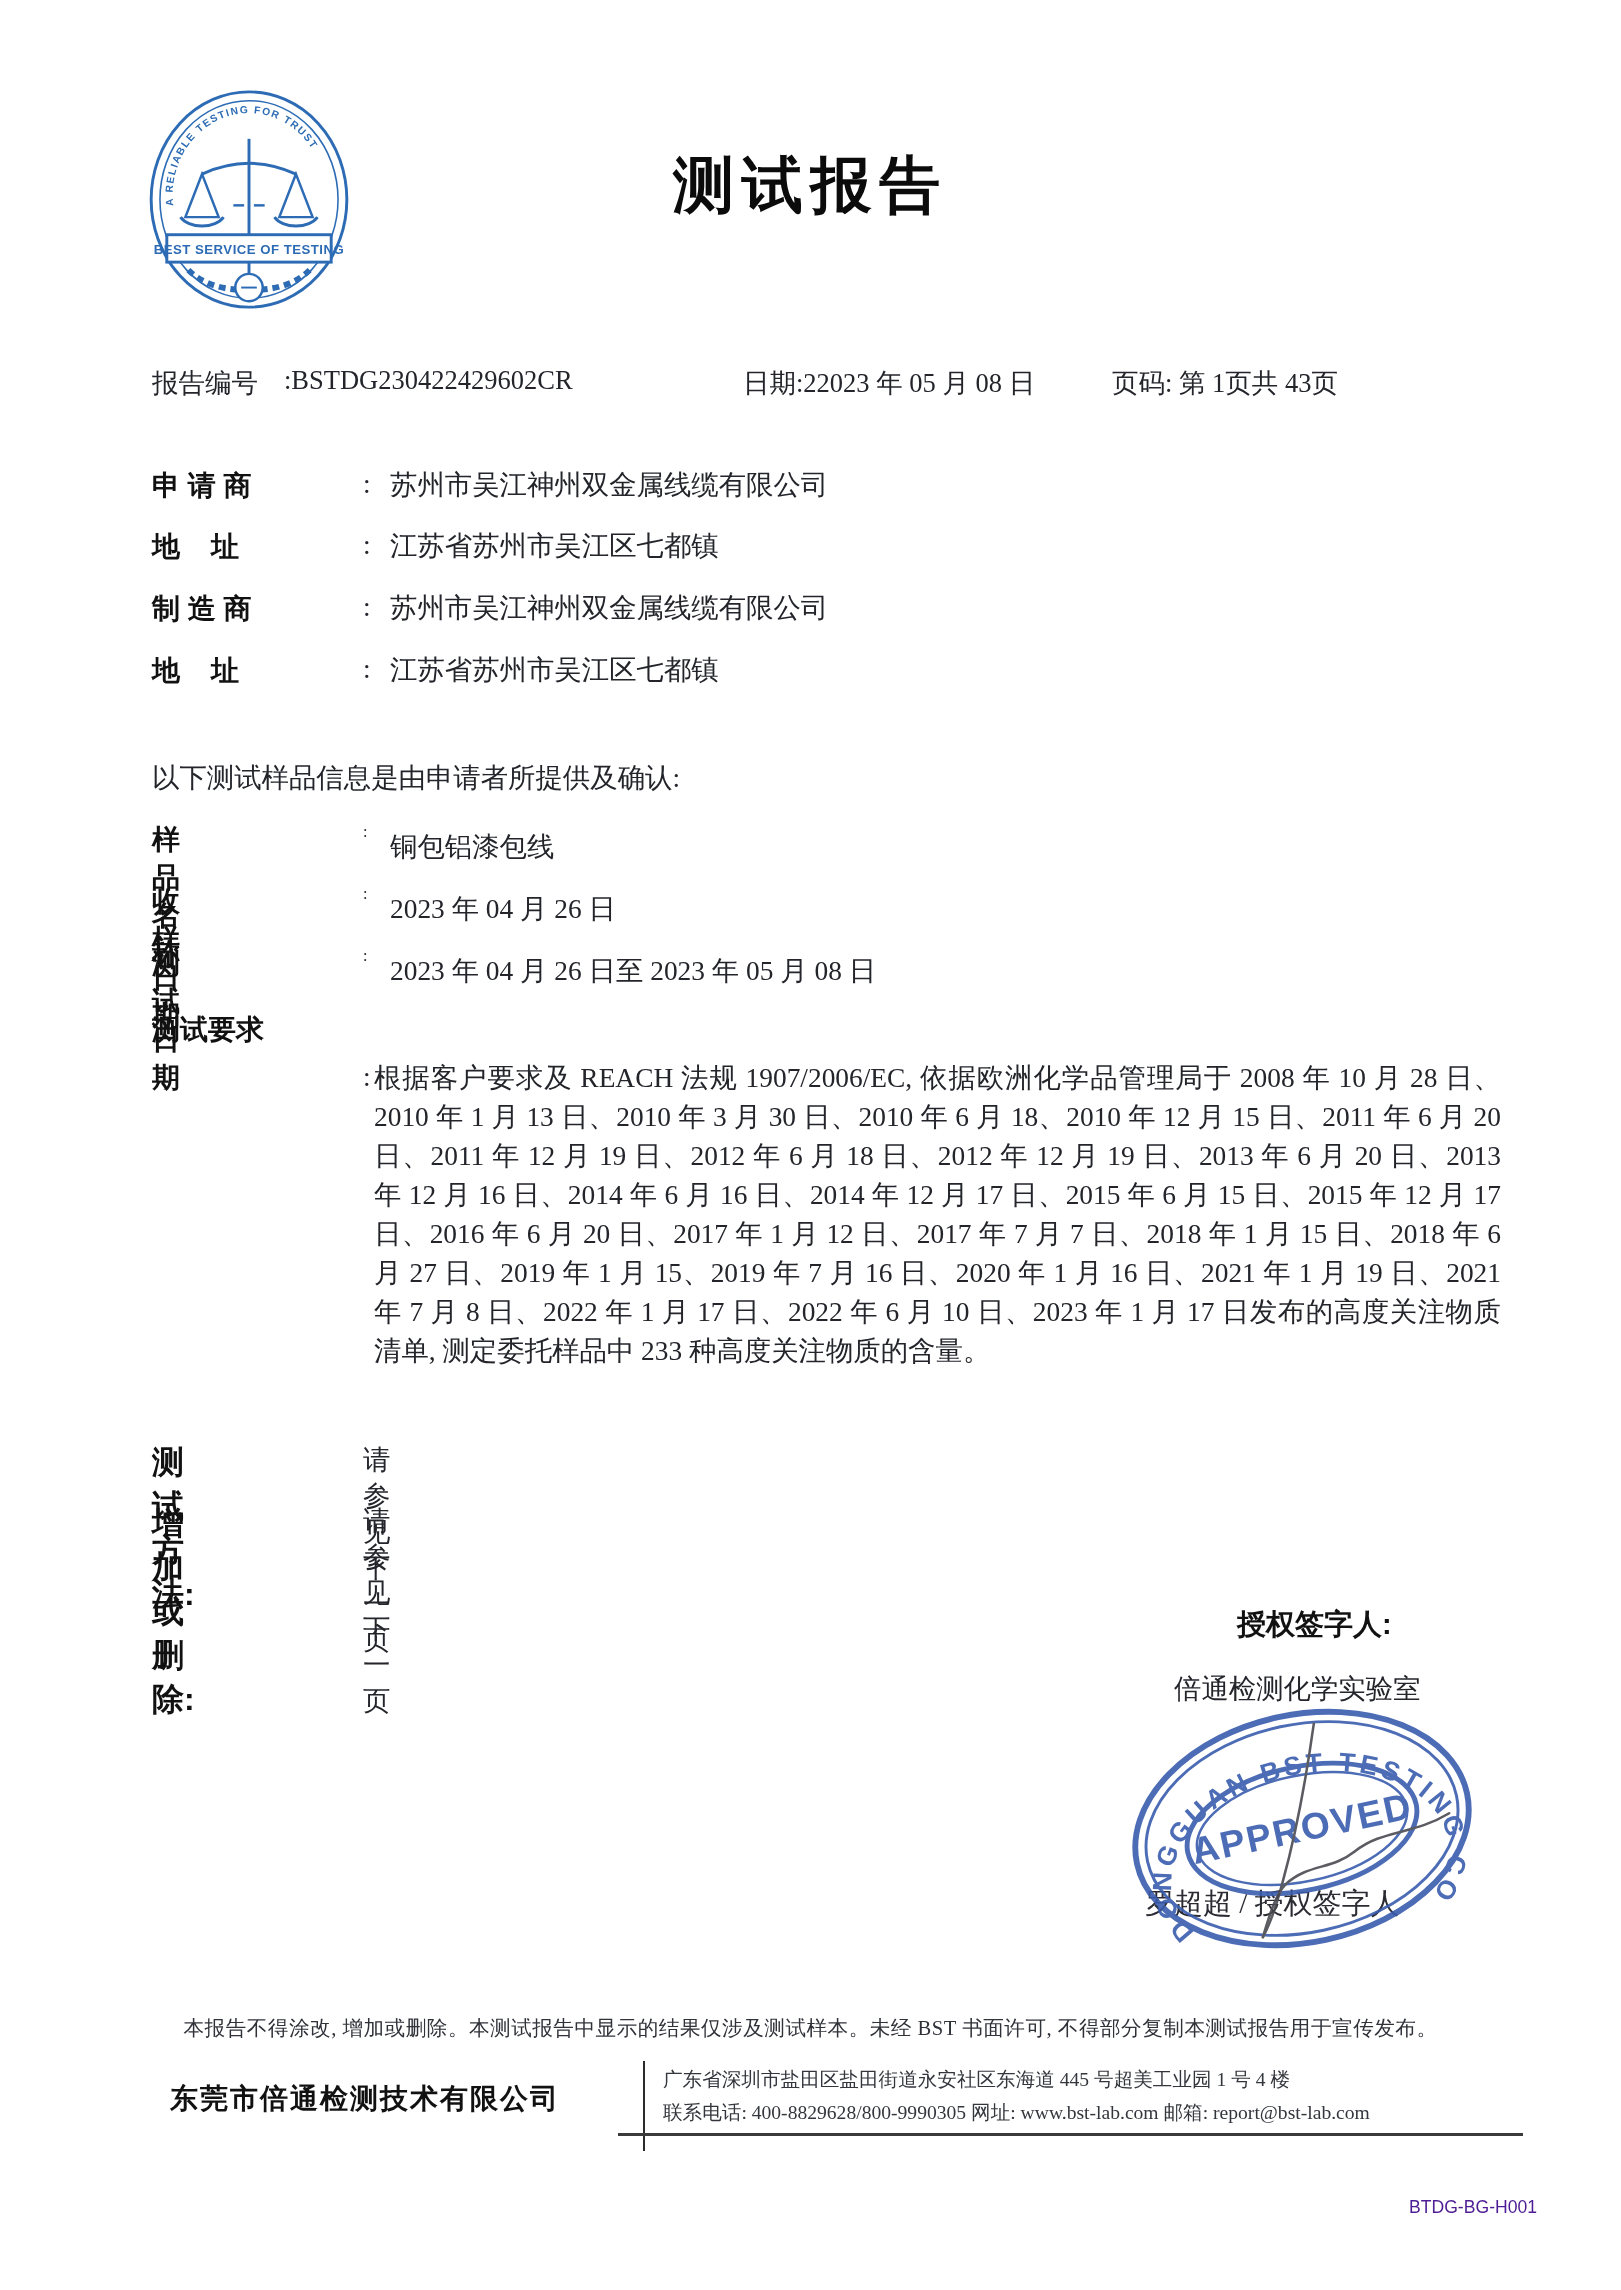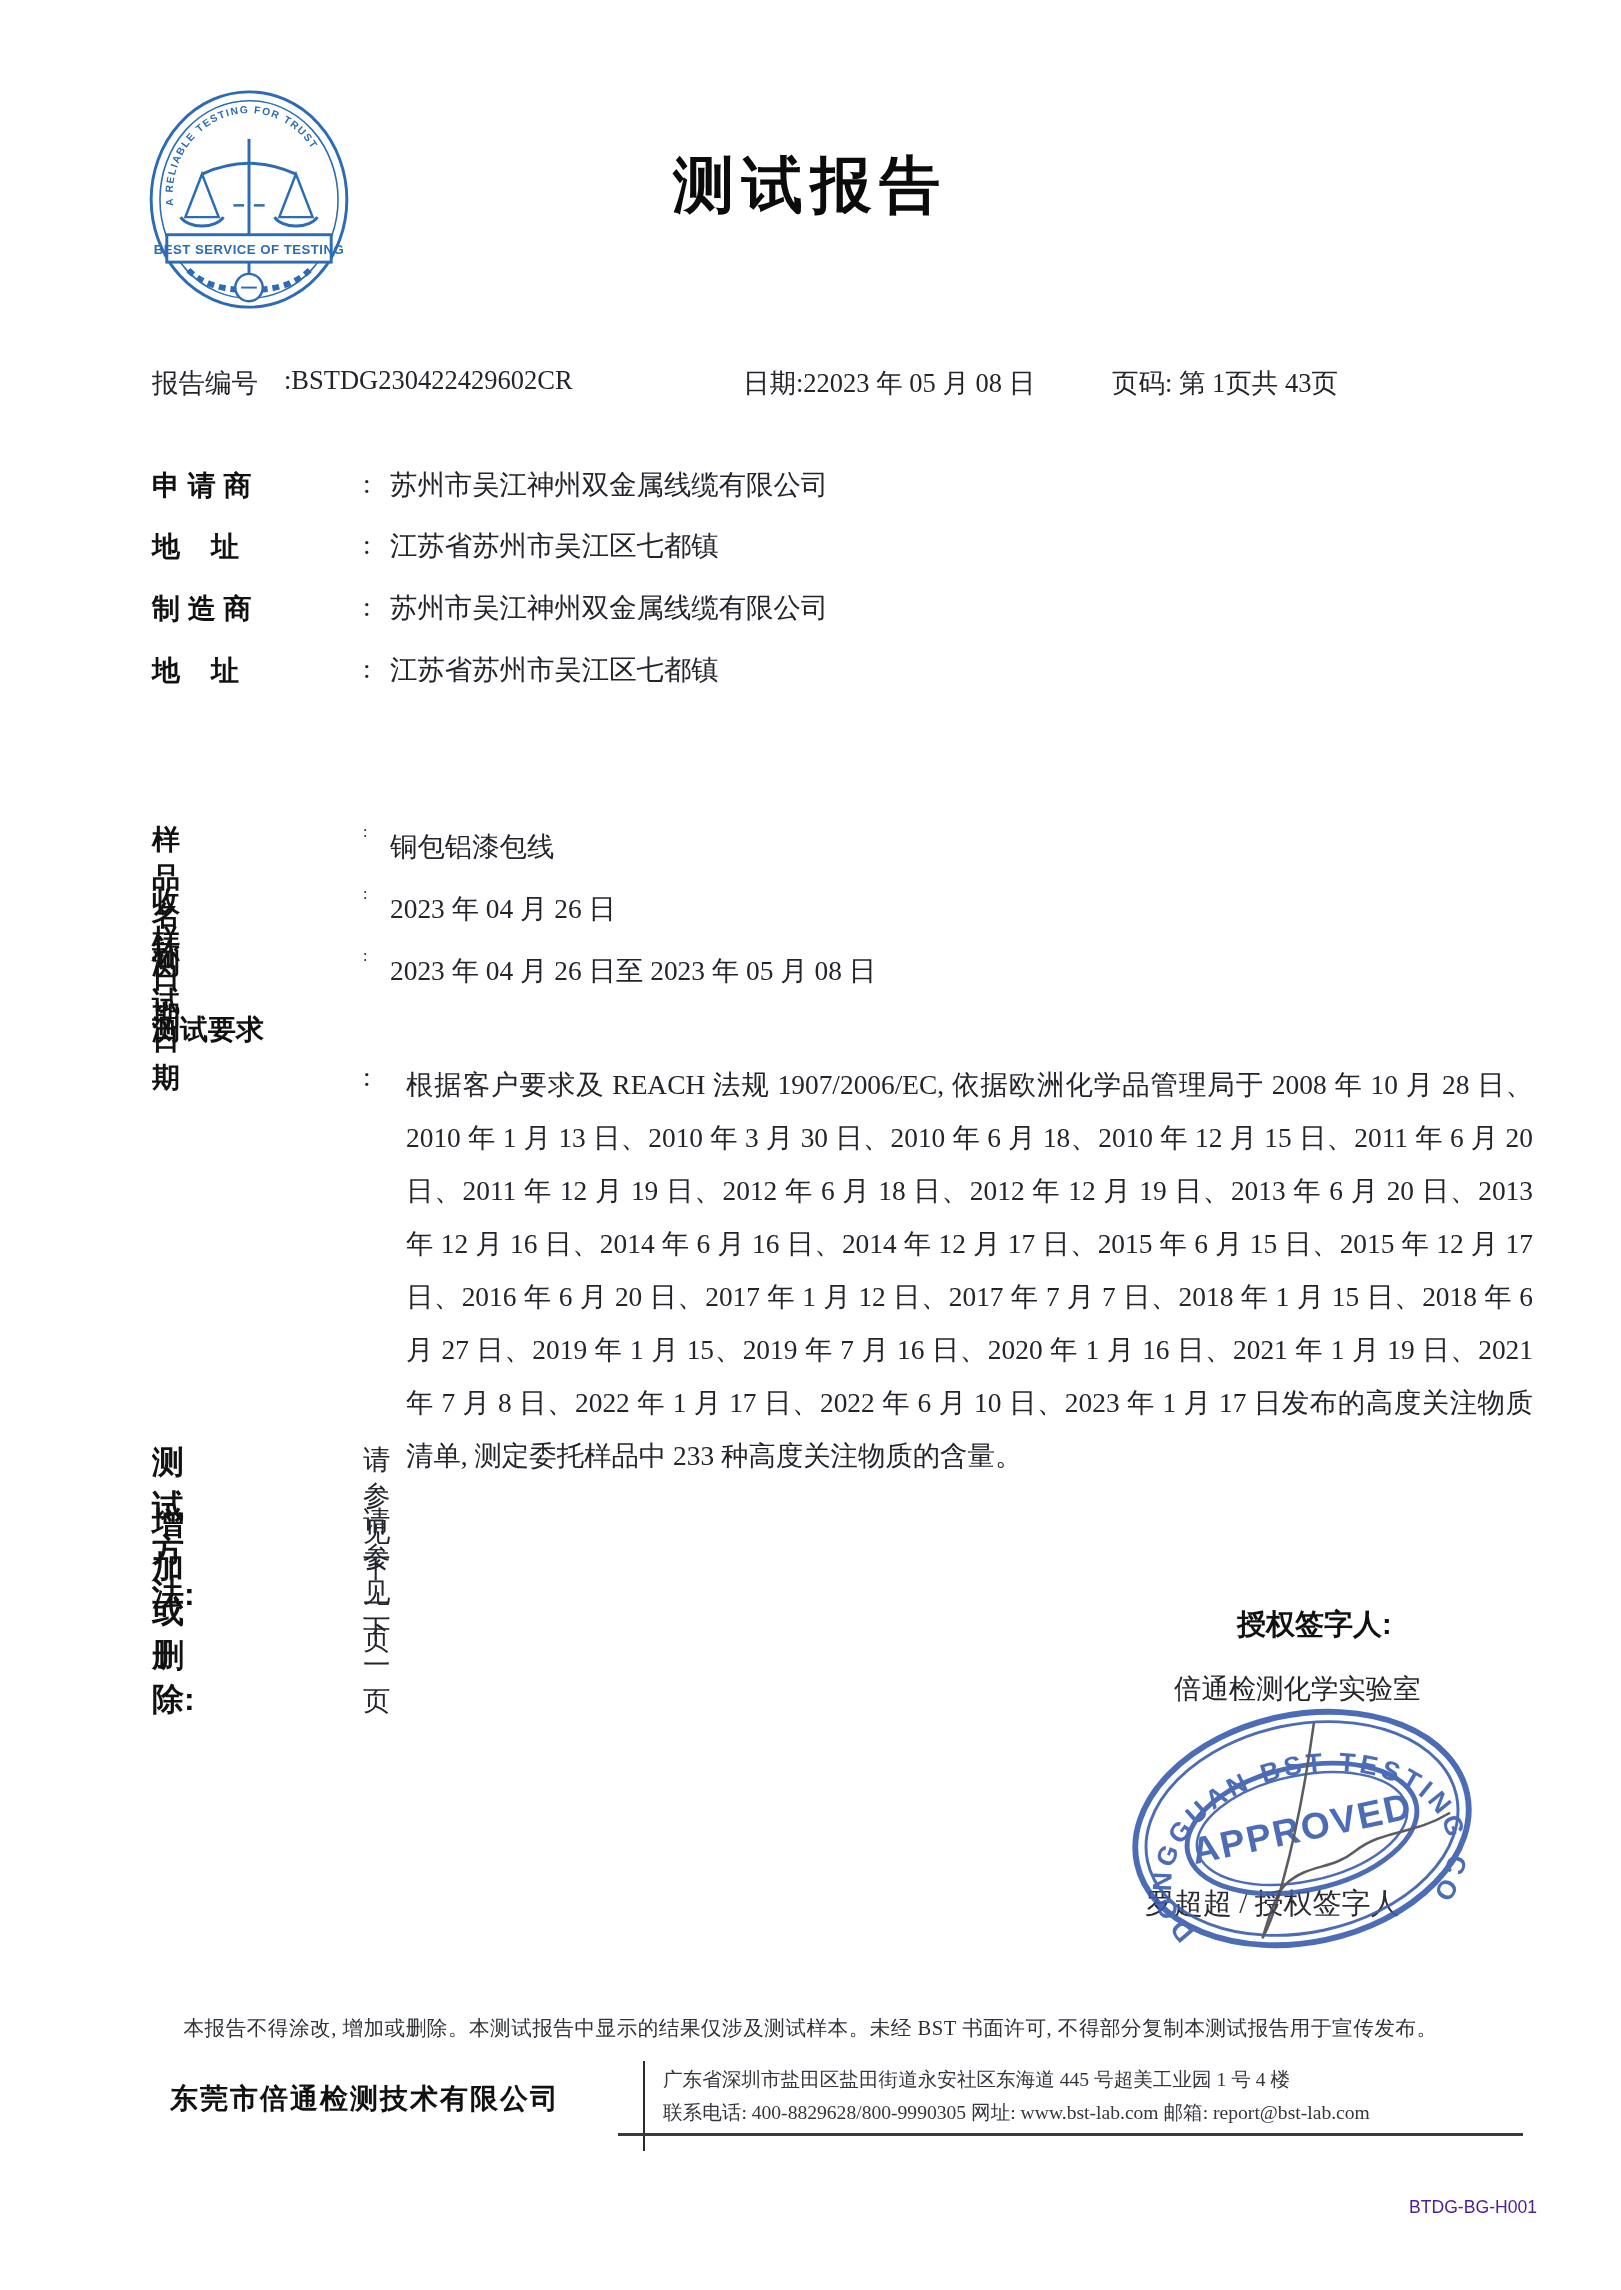--- a/index.html
+++ b/index.html
@@ -41,22 +41,22 @@
   .intro{left:152px;top:760px;font-size:27.4px;}
 
   .sample-row .lbl{position:absolute;left:152px;top:0;font-size:28px;}
   .sample-row .colon{position:absolute;left:363px;top:2px;}
   .sample-row .val{position:absolute;left:390px;top:8px;white-space:pre;}
 
   
   .req-label{left:152px;top:1011px;font-size:28px;}
   .req-colon{left:363px;top:1062px;font-size:27.4px;}
   .req-text{
-    left:406px;top:1059px;width:1127px;
-    font-size:27.4px;line-height:53px;text-align:justify;
+    left:374px;top:1059px;width:1127px;
+    font-size:27.4px;line-height:39px;text-align:justify;
   }
   .method-row .lbl{position:absolute;left:152px;top:0;font-size:32px;}
   .method-row .val{position:absolute;left:363px;top:1px;}
 
   
   .auth-label{left:1237px;top:1605px;font-size:29px;}
   .lab-name{left:1174px;top:1671px;font-size:27.4px;}
   .signer-line{left:1145px;top:1884px;font-size:29px;color:#2b2b33;z-index:1;}
   .stamp-wrap{left:1096px;top:1696px;width:412px;height:265px;z-index:2;}
   .stamp-wrap svg{transform:rotate(-12deg);}
@@ -133,20 +133,21 @@
     <span class="lbl pre">制 造 商</span>
     <span class="colon">:</span>
     <span class="val">苏州市吴江神州双金属线缆有限公司</span>
   </div>
   <div class="abs party-row" style="top:652px;">
     <span class="lbl pre">地    址</span>
     <span class="colon">:</span>
     <span class="val">江苏省苏州市吴江区七都镇</span>
   </div>
 
+  <div class="abs intro">以下测试样品信息是由申请者所提供及确认:</div>
 
   <div class="abs sample-row" style="top:821px;left:0;">
     <span class="lbl">样品名称</span>
     <span class="colon">:</span>
     <span class="val">铜包铝漆包线</span>
   </div>
   <div class="abs sample-row" style="top:883px;left:0;">
     <span class="lbl">收样日期</span>
     <span class="colon">:</span>
     <span class="val">2023 年 04 月 26 日</span>

